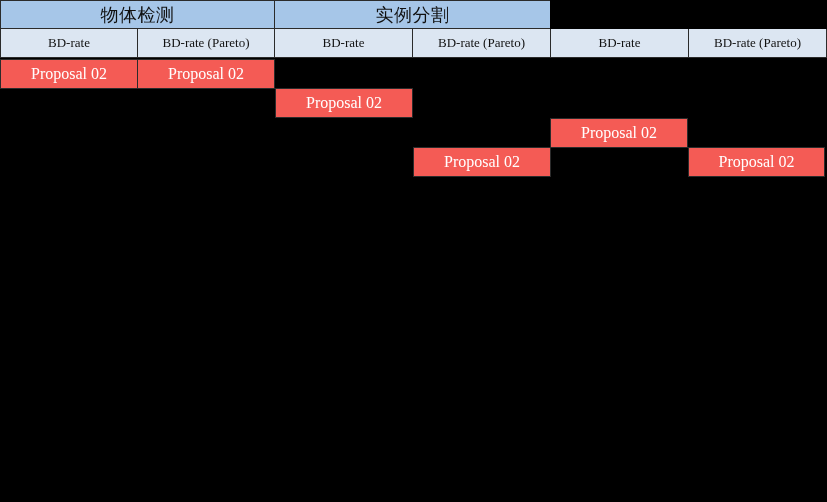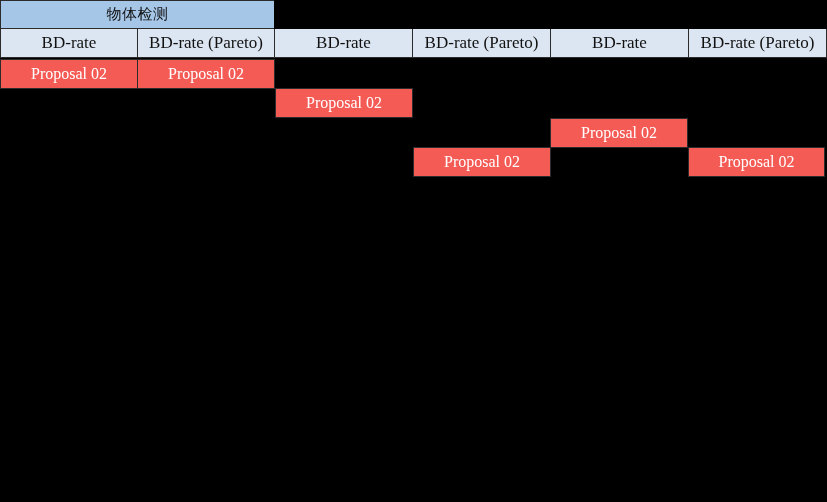--- a/index.html
+++ b/index.html
@@ -44,41 +44,41 @@
     height: 29px;
   }
   .group-cell {
     box-sizing: border-box;
     background: #a6c6e8;
     border: 1px solid #2b2b2b;
     border-right-width: 0;
     display: flex;
     align-items: center;
     justify-content: center;
-    font-size: 15px;
+    font-size: 18px;
     color: #111111;
     letter-spacing: 0.5px;
     overflow: hidden;
     white-space: nowrap;
     font-family: Liberation Serif, serif;
   }
   .group-cell:last-child {
     border-right-width: 1px;
     margin-top: 40px;
   }
   .sub-cell {
     box-sizing: border-box;
     background: #dce6f2;
     border: 1px solid #2b2b2b;
     border-top-width: 0;
     border-right-width: 0;
     display: flex;
     align-items: center;
     justify-content: center;
-    font-size: 17px;
+    font-size: 13px;
     color: #111111;
     overflow: hidden;
     white-space: nowrap;
   }
   .sub-cell:last-child {
     border-right-width: 1px;
   }
 
   
   .plot-body {
@@ -105,20 +105,21 @@
 </style>
 </head>
 <body>
 
 <div id="stage">
 
   <div class="header-block">
 
     <div class="group-row">
       <div class="group-cell" style="width: 274px; background: rgb(166, 198, 232);">物体检测</div>
+      <div class="group-cell" style="width: 276px; background: rgb(166, 198, 232);">实例分割</div>
       <div class="group-cell" style="width: 277px; background: rgb(166, 198, 232);">物体跟踪</div>
     </div>
 
     <div class="sub-row">
       <div class="sub-cell" style="width: 137px; background: rgb(220, 230, 242);">BD-rate</div>
       <div class="sub-cell" style="width: 137px; background: rgb(220, 230, 242);">BD-rate (Pareto)</div>
       <div class="sub-cell" style="width: 138px; background: rgb(220, 230, 242);">BD-rate</div>
       <div class="sub-cell" style="width: 138px; background: rgb(220, 230, 242);">BD-rate (Pareto)</div>
       <div class="sub-cell" style="width: 138px; background: rgb(220, 230, 242);">BD-rate</div>
       <div class="sub-cell" style="width: 139px; background: rgb(220, 230, 242);">BD-rate (Pareto)</div>

